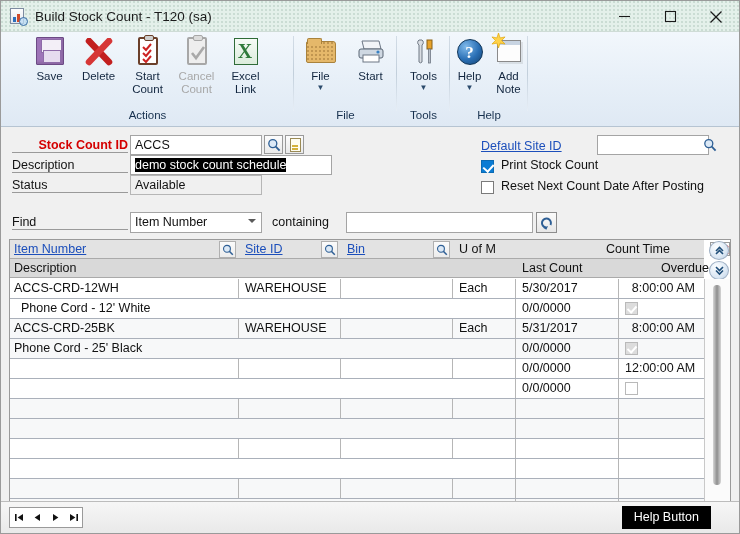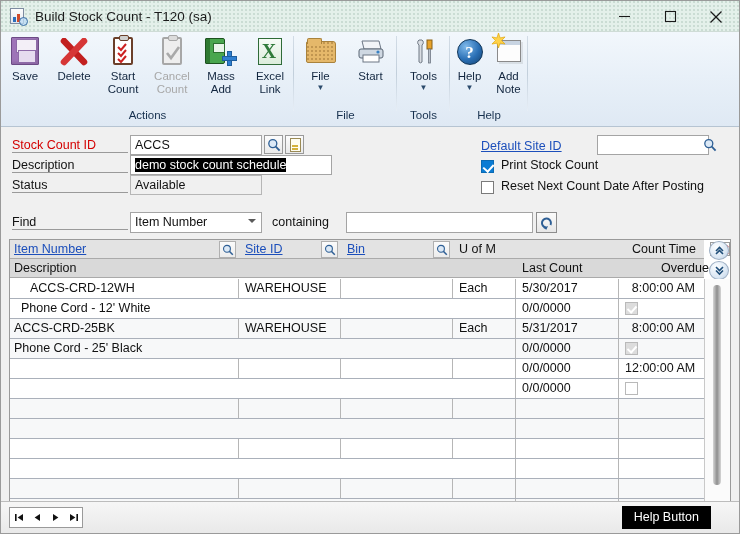--- a/index.html
+++ b/index.html
@@ -126,21 +126,21 @@
     box-shadow: 2px 2px 0 rgba(0,0,0,.08);}
   .ic-note::before { content:""; position:absolute; left:0; top:0; right:0; height:4px; background:#c8d4e2;}
   .ic-star { position:absolute; left:-2px; top:-3px; width:15px; height:15px; }
 
   
   #form { position:absolute; left:0; top:126px; width:738px; height:112px;
           background:#f0f0f0;
           background-image: radial-gradient(circle at 1px 1px, rgba(0,0,0,.045) .6px, transparent .7px);
           background-size: 4px 4px; }
   .flabel { position:absolute; font-size:12.5px; color:#111; }
-  .flabel.req { color:#d40000; font-weight:normal; }
+  .flabel.req { color:#d40000; font-weight:bold;text-align:right; }
   .fbox {
     position:absolute; background:#fff; border:1px solid #a4a4a4;
     font-size:12.5px; color:#111; padding:1px 4px; line-height:16px;
     white-space:nowrap; overflow:hidden;
   }
   .fbox.flat { background:#f0f0f0; border-color:#b6b6b6; }
   .fbox.sel { color:#ffffff; }
   .fbox.sel .selspan { background:#000000; color:#ffffff; }
   .underlbl { border-bottom:1px solid #9a9a9a; }
   .lookup-btn {
@@ -330,30 +330,20 @@
               <div class="clip-top"></div>
               <svg width="16" height="18" style="position:absolute;left:1px;top:6px">
                 <path d="M2 8 l4 5 l8 -11" stroke="#a9a9a9" stroke-width="2.6" fill="none"></path>
               </svg>
             </div>
           </div>
           <div class="rlab">Cancel Count</div>
         </div>
         <div class="rbtn" style="width:49px">
           <div class="ricon">
-            <div class="ic-book"></div>
-            <div class="ic-plus">
-              <i style="left:5px;top:0;width:5px;height:15px;"></i>
-              <i style="left:0;top:5px;width:15px;height:5px;"></i>
-            </div>
-          </div>
-          <div class="rlab">Mass Add</div>
-        </div>
-        <div class="rbtn" style="width:49px">
-          <div class="ricon">
             <div class="ic-xls">
               <svg width="21" height="24" viewBox="0 0 21 24">
                 <text x="10" y="19" font-family="Liberation Serif, serif" font-size="20" font-weight="bold" fill="#2f7a3a" text-anchor="middle">X</text>
               </svg>
             </div>
           </div>
           <div class="rlab">Excel Link</div>
         </div>
       </div>
       <div class="gtitle">Actions</div>
@@ -490,21 +480,21 @@
           </svg>
       </div>
       <span class="gcell hdrlink" style="left:333px; top:0; width:60px;">Bin</span>
       <div class="gmag" style="left:423px;">
         <svg width="12" height="12" viewBox="0 0 14 14">
             <circle cx="5.8" cy="5.6" r="4" fill="#dce9f6" stroke="#2e5f95" stroke-width="1.3"></circle>
             <line x1="8.8" y1="8.7" x2="12.6" y2="12.6" stroke="#2e5f95" stroke-width="1.8"></line>
           </svg>
       </div>
       <span class="gcell" style="left:445px; top:0; width:60px;">U of M</span>
-      <span class="gcell" style="left:618px; top:0; width:82px;">Count Time</span>
+      <span class="gcell" style="left:592px; top:0; width:82px;">Count Time</span>
       <div class="legend-ic" style="left:700px; top:2px;">
         <i style="top:3px"></i>
           <i style="top:6px"></i>
           <i style="top:9px"></i>
         <svg width="10" height="10" style="position:absolute;right:0;bottom:0">
             <path d="M1 1 L9 9 M9 1 L1 9" stroke="#cc2222" stroke-width="2"></path>
           </svg>
       </div>
     </div>
 
@@ -520,21 +510,21 @@
         </svg>
     </div>
     <div class="updn" style="top:21px;">
       <svg width="11" height="11" viewBox="0 0 11 11">
           <path d="M2 2 L5.5 5.5 L9 2 M2 5.5 L5.5 9 L9 5.5" stroke="#1f4e79" stroke-width="1.6" fill="none"></path>
         </svg>
     </div>
 
     <div id="rows">
         <div class="grow" style="top: 39px;">
-          <span class="gcell" style="left: 16px; width: 226px; top: 0px;">ACCS-CRD-12WH</span>
+          <span class="gcell" style="left: 0px; width: 226px; top: 0px;">ACCS-CRD-12WH</span>
           <span class="gcell" style="left: 231px; width: 98px; top: 0px;">WAREHOUSE</span>
           <span class="gcell" style="left: 333px; width: 108px; top: 0px;"></span>
           <span class="gcell" style="left: 445px; width: 59px; top: 0px;">Each</span>
           <span class="gcell" style="left: 508px; width: 98px; top: 0px;">5/30/2017</span>
           <span class="gcell r" style="left: 611px; width: 78px; top: 0px;">8:00:00 AM</span>
           <div class="vsep" style="left: 228px; top: 0px; height: 19px;"></div>
           <div class="vsep" style="left: 330px; top: 0px; height: 19px;"></div>
           <div class="vsep" style="left: 442px; top: 0px; height: 19px;"></div>
           <div class="vsep" style="left: 505px; top: 0px; height: 19px;"></div>
           <div class="vsep" style="left: 608px; top: 0px; height: 19px;"></div>

